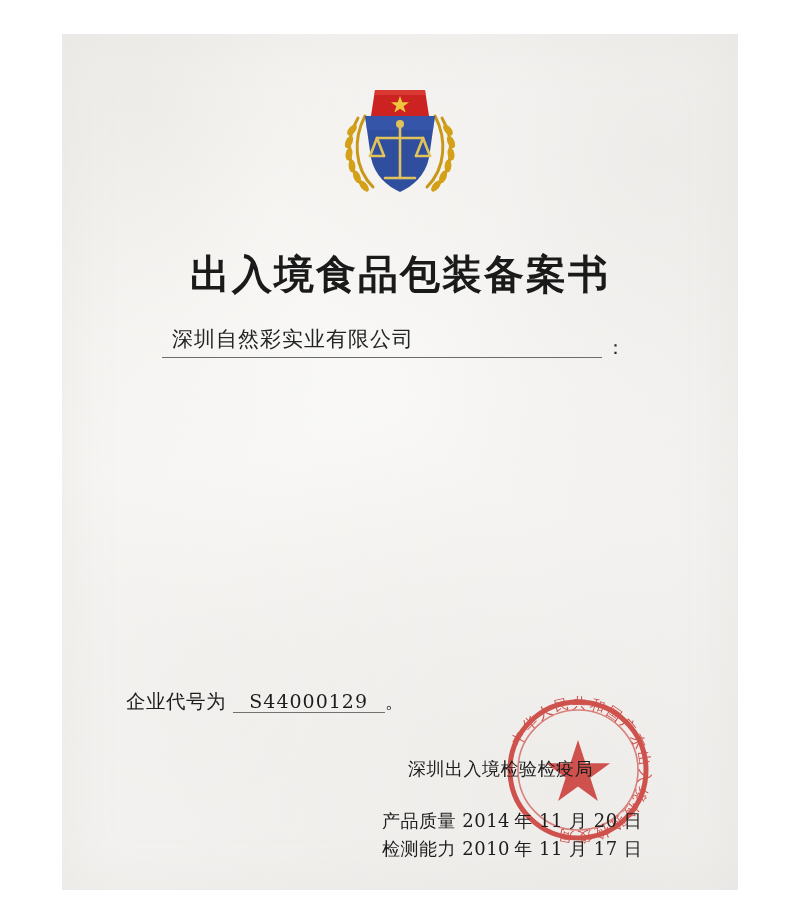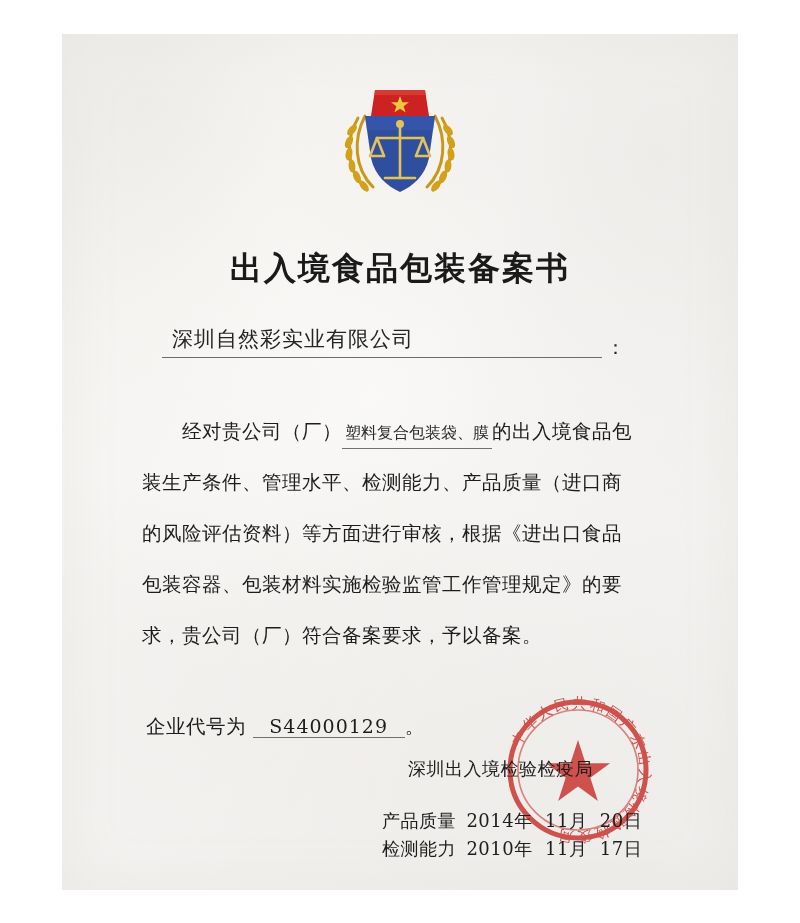--- a/index.html
+++ b/index.html
@@ -51,21 +51,21 @@
 
   
   #doc-title {
     position: absolute;
     top: 213px;
     left: 0;
     width: 100%;
     text-align: center;
     font-family: "DejaVu Serif", "Liberation Serif", serif;
     font-weight: bold;
-    font-size: 32px;
+    font-size: 40px;
     letter-spacing: 2px;
     color: #1a1a1a;
   }
 
   
   #company-row {
     position: absolute;
     top: 291px;
     left: 100px;
     width: 480px;
@@ -129,27 +129,26 @@
     left: 0;
     right: 0;
     bottom: 4px;
     border-bottom: 1px solid #707070;
   }
 
   
   #code-line {
     position: absolute;
     top: 654px;
-    left: 84px;
+    left: 64px;
     font-family: "DejaVu Serif", "Liberation Serif", serif;
     font-size: 19.5px;
     color: #1d1d1d;
     white-space: nowrap;
     letter-spacing: 0.5px;
-    margin-top: 25px;
   }
   #code-value {
     display: inline-block;
     min-width: 140px;
     padding: 0 6px;
     border-bottom: 1px solid #707070;
     font-family: "DejaVu Serif", "Liberation Serif", serif;
     font-size: 19px;
     text-align: center;
     letter-spacing: 1px;
@@ -171,21 +170,21 @@
     margin-bottom: 28px;
     white-space: nowrap;
   }
   .date-row {
     white-space: nowrap;
     margin-bottom: 4px;
   }
   .date-num {
     display: inline-block;
     min-width: 52px;
-    text-align: right;
+    text-align: left;
     font-family: "DejaVu Serif", "Liberation Serif", serif;
   }
   .date-num.short { min-width: 30px; }
 
   
   #seal {
     position: absolute;
     left: 430px;
     top: 650px;
     width: 172px;
@@ -250,29 +249,20 @@
   </div>
 
   <div id="doc-title">出入境食品包装备案书</div>
 
   <div id="company-row">
     <div id="company-name">深圳自然彩实业有限公司</div>
     <div id="company-rule"></div>
     <div id="company-colon">：</div>
   </div>
 
-  <div id="body-block">
-    <div class="body-line indent">
-      <span>经对贵公司（厂）</span><span class="fill-blank">塑料复合包装袋、膜</span><span>的出入境食品包</span>
-    </div>
-    <div class="body-line">装生产条件、管理水平、检测能力、产品质量（进口商</div>
-    <div class="body-line">的风险评估资料）等方面进行审核，根据《进出口食品</div>
-    <div class="body-line">包装容器、包装材料实施检验监管工作管理规定》的要</div>
-    <div class="body-line">求，贵公司（厂）符合备案要求，予以备案。</div>
-  </div>
 
   <div id="code-line">
     <span>企业代号为</span>
     <span id="code-value">S44000129</span><span>。</span>
   </div>
 
   <div id="seal">
     <svg viewBox="0 0 172 172" width="172" height="172" aria-hidden="true">
       <defs>
         <path id="sealArc" d="M 86,86 m -62,0 a 62,62 0 1,1 124,0 a 62,62 0 1,1 -124,0"></path>

